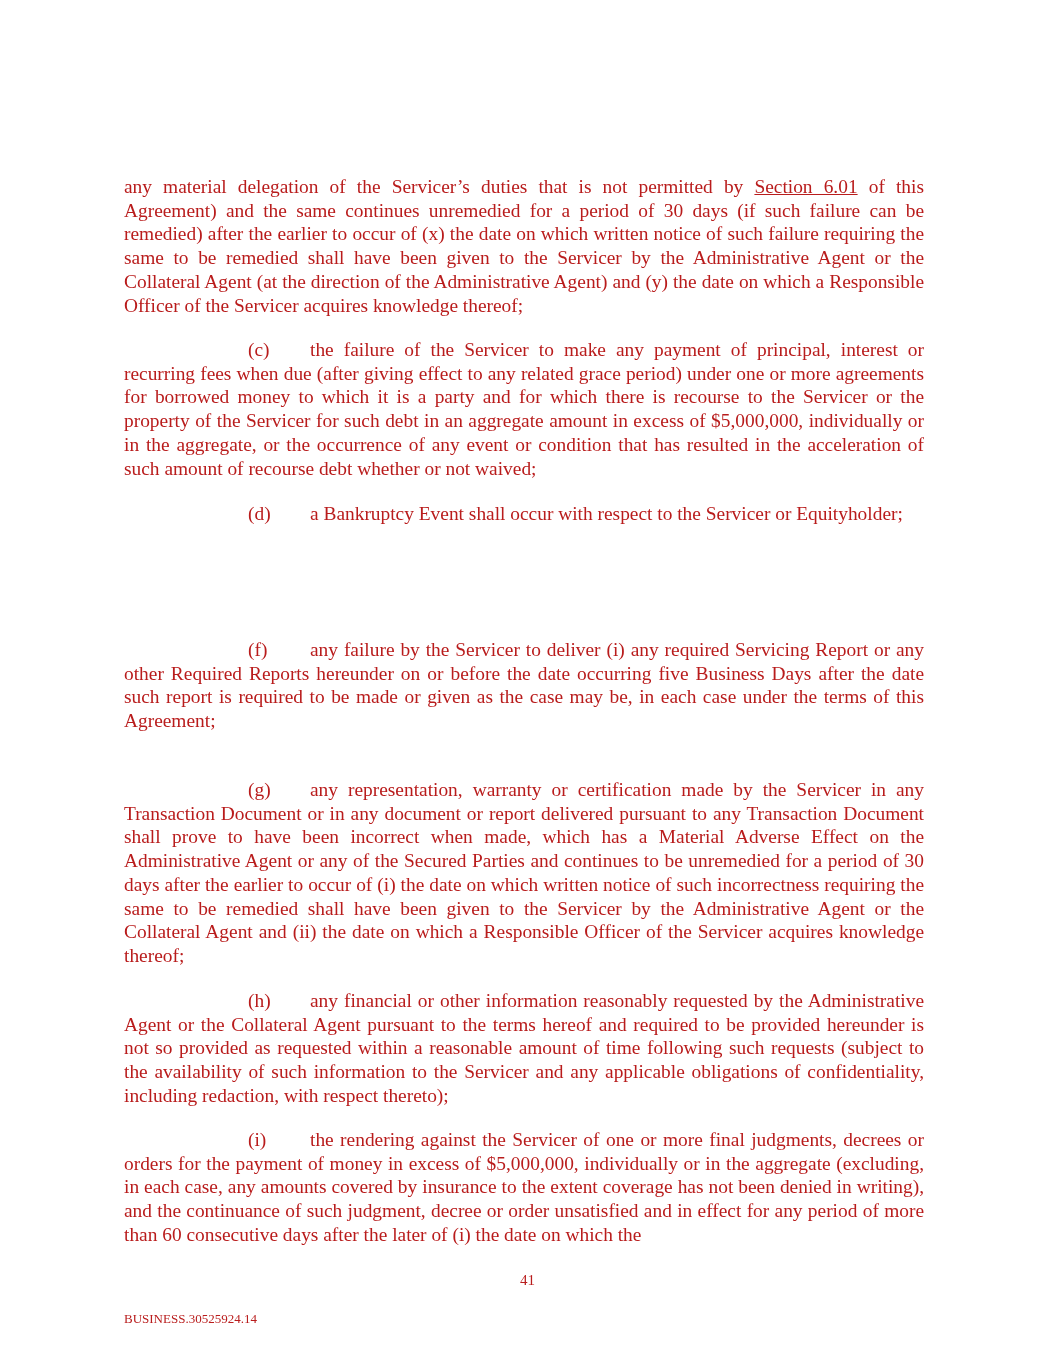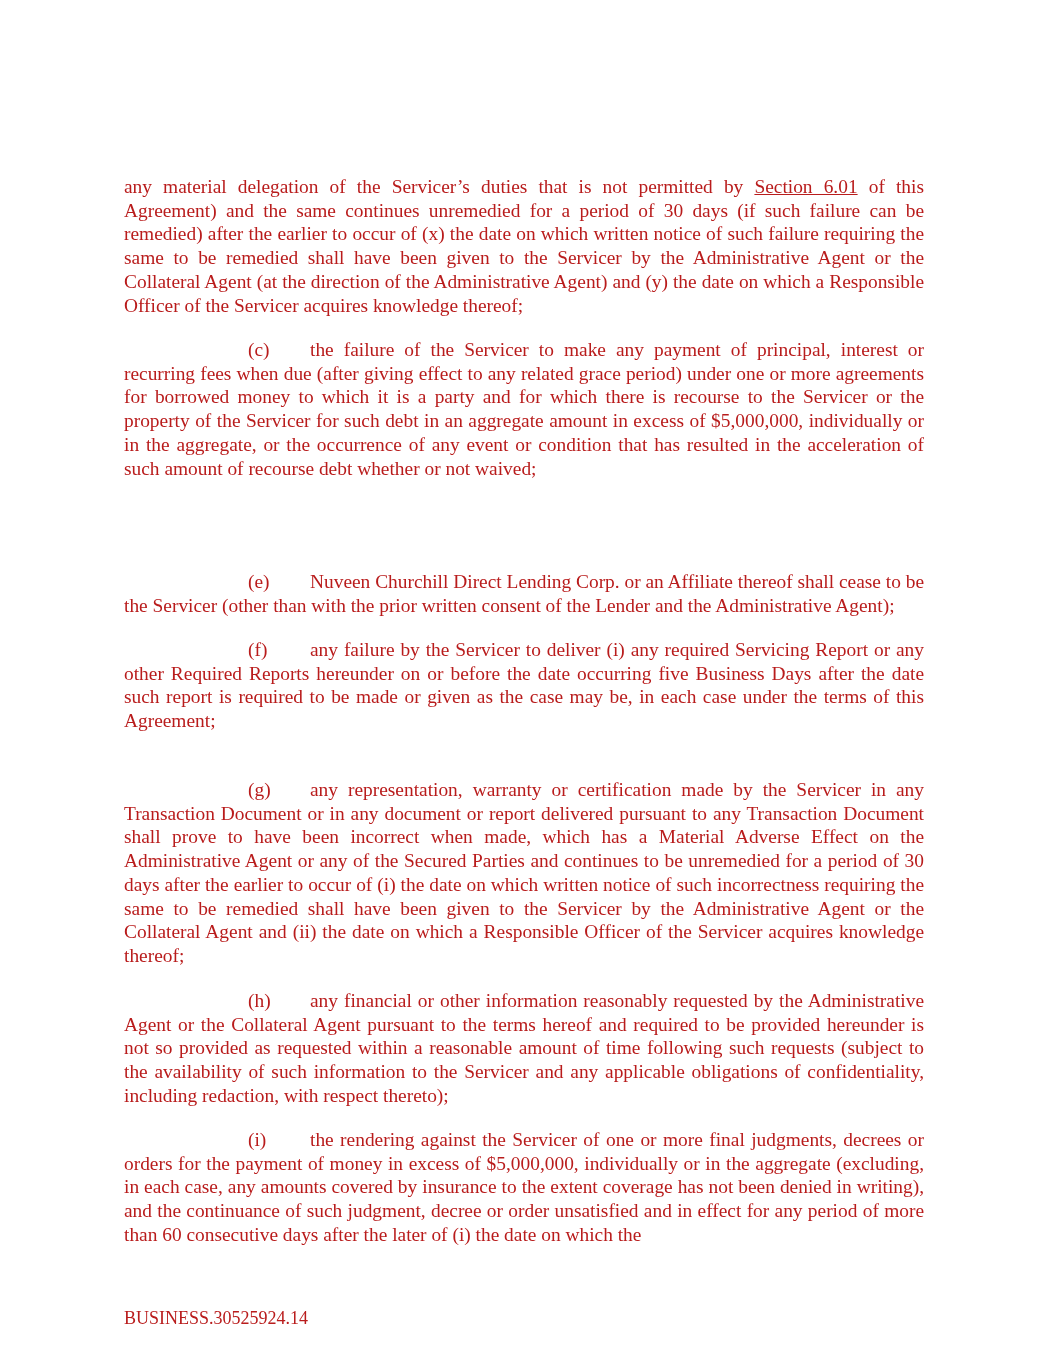--- a/index.html
+++ b/index.html
@@ -14,37 +14,38 @@
     text-align: justify; text-align-last: left; margin: 0;
   }
   .para.indent { text-indent: 124px; font-family: Liberation Serif, serif; }
   .label { display: inline-block; width: 62px; text-indent: 0; }
   .u { text-decoration: underline; }
   .pagenum {
     position: absolute; top: 1221px; left: 0; width: 1055px; text-align: center;
     font-size: 15px;
   }
   .footer {
-    position: absolute; left: 124px; top: 1259px; font-size: 18px;
+    position: absolute; left: 124px; top: 1259px; font-size: 13px;
   }
 </style>
 </head>
 <body>
 
 <div class="page">
 
   <p class="para" style="top:127px;"><span>any material delegation of the Servicer’s duties that is not permitted by </span><span class="u">Section 6.01</span><span> of this Agreement) and the same continues unremedied for a period of 30 days (if such failure can be remedied) after the earlier to occur of (x) the date on which written notice of such failure requiring the same to be remedied shall have been given to the Servicer by the Administrative Agent or the Collateral Agent (at the direction of the Administrative Agent) and (y) the date on which a Responsible Officer of the Servicer acquires knowledge thereof;</span></p>
 
   <p class="para indent" style="top:290px;"><span class="label">(c)</span><span>the failure of the Servicer to make any payment of principal, interest or recurring fees when due (after giving effect to any related grace period) under one or more agreements for borrowed money to which it is a party and for which there is recourse to the Servicer or the property of the Servicer for such debt in an aggregate amount in excess of $5,000,000, individually or in the aggregate, or the occurrence of any event or condition that has resulted in the acceleration of such amount of recourse debt whether or not waived;</span></p>
 
+  <p class="para indent" style="top:454px;"><span class="label">(d)</span><span>a Bankruptcy Event shall occur with respect to the Servicer or Equityholder;</span></p>
 
-  <p class="para indent" style="top:522px;"><span class="label">(e)</span><span>Nuveen Churchill Direct Lending Corp. or an Affiliate thereof shall cease to be the Servicer (other than with the prior written consent of the Lender and the Administrative Agent);</span></p>
 
   <p class="para indent" style="top:590px;"><span class="label">(f)</span><span>any failure by the Servicer to deliver (i) any required Servicing Report or any other Required Reports hereunder on or before the date occurring five Business Days after the date such report is required to be made or given as the case may be, in each case under the terms of this Agreement;</span></p>
 
   <p class="para indent" style="top:730px;"><span class="label">(g)</span><span>any representation, warranty or certification made by the Servicer in any Transaction Document or in any document or report delivered pursuant to any Transaction Document shall prove to have been incorrect when made, which has a Material Adverse Effect on the Administrative Agent or any of the Secured Parties and continues to be unremedied for a period of 30 days after the earlier to occur of (i) the date on which written notice of such incorrectness requiring the same to be remedied shall have been given to the Servicer by the Administrative Agent or the Collateral Agent and (ii) the date on which a Responsible Officer of the Servicer acquires knowledge thereof;</span></p>
 
   <p class="para indent" style="top:941px;"><span class="label">(h)</span><span>any financial or other information reasonably requested by the Administrative Agent or the Collateral Agent pursuant to the terms hereof and required to be provided hereunder is not so provided as requested within a reasonable amount of time following such requests (subject to the availability of such information to the Servicer and any applicable obligations of confidentiality, including redaction, with respect thereto);</span></p>
 
   <p class="para indent" style="top:1080px;"><span class="label">(i)</span><span>the rendering against the Servicer of one or more final judgments, decrees or orders for the payment of money in excess of $5,000,000, individually or in the aggregate (excluding, in each case, any amounts covered by insurance to the extent coverage has not been denied in writing), and the continuance of such judgment, decree or order unsatisfied and in effect for any period of more than 60 consecutive days after the later of (i) the date on which the</span></p>
 
+  <div class="pagenum">41</div>
   <div class="footer">BUSINESS.30525924.14</div>
 </div>
 
 </body></html>

